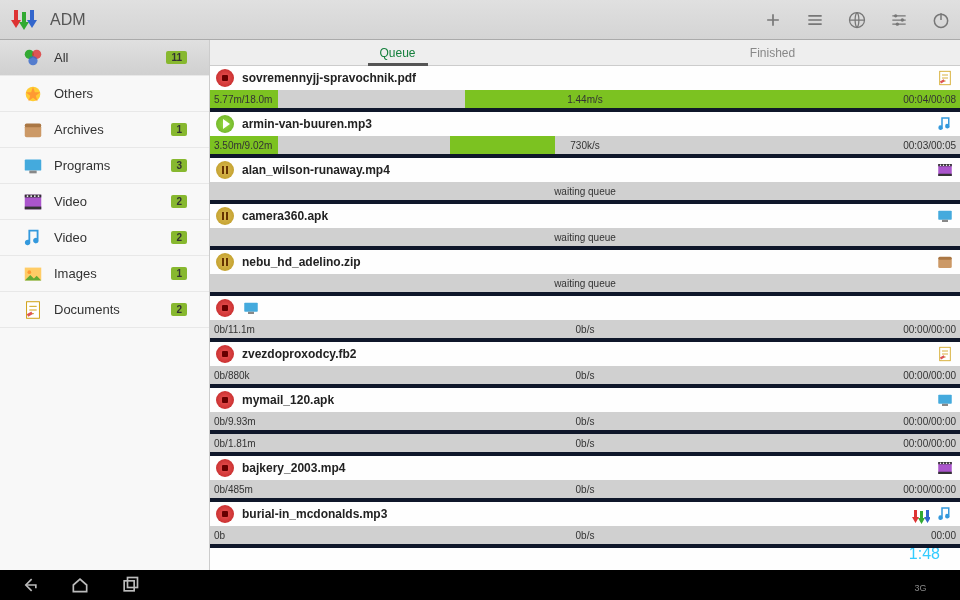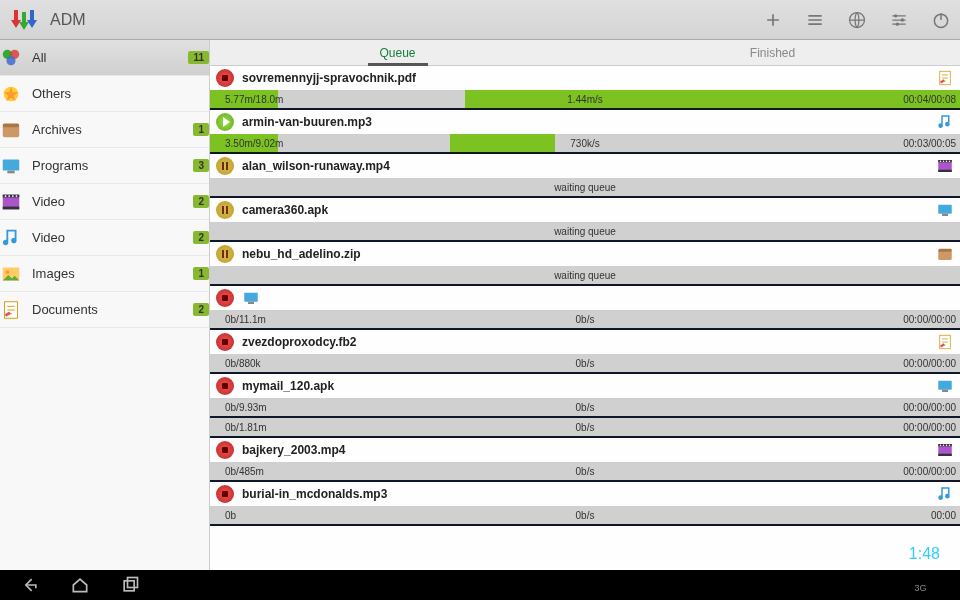--- a/index.html
+++ b/index.html
@@ -8,48 +8,48 @@
 .topbar { height: 40px; background: linear-gradient(#e0e0e0,#d4d4d4); border-bottom: 1px solid #aaa; display: flex; align-items: center; padding: 0 8px; }
 .topbar .logo { display: flex; align-items: center; gap: 2px; }
 .topbar .title { font-size: 16px; color: #555; margin-left: 12px; }
 .topbar .actions { margin-left: auto; display: flex; gap: 20px; }
 .topbar .action-btn { width: 22px; height: 22px; display: flex; align-items: center; justify-content: center; color: #777; cursor: pointer; }
 .topbar .action-btn svg { width: 20px; height: 20px; }
 
 .main { display: flex; height: 530px; }
 
 .sidebar { width: 210px; background: #f8f8f8; border-right: 1px solid #ccc; overflow-y: auto; }
-.sidebar-item { height: 36px; display: flex; align-items: center; padding: 0 0; border-bottom: 1px solid #e8e8e8; cursor: pointer; gap: 10px; }
+.sidebar-item { height: 36px; display: flex; align-items: center; padding: 0 22px; border-bottom: 1px solid #e8e8e8; cursor: pointer; gap: 10px; }
 .sidebar-item.selected { background: linear-gradient(#e0e0e0,#d0d0d0); }
 .sidebar-item .cat-icon { width: 22px; height: 22px; display: flex; align-items: center; justify-content: center; }
 .sidebar-item .label { font-size: 13px; color: #333; flex: 1; }
 .sidebar-item .badge { background: #87b82f; color: #333; font-size: 10px; font-weight: bold; padding: 1px 5px; border-radius: 2px; }
 
 .content { flex: 1; background: #fefefe; display: flex; flex-direction: column; overflow: hidden; }
 .tabs { height: 26px; display: flex; border-bottom: 1px solid #ccc; background: #eee; font-size: 12px; position: relative; }
 .tab { flex: 1; display: flex; align-items: center; justify-content: center; color: #888; cursor: pointer; }
 .tab.active { color: #15803d; }
 .tab.active::after { content:''; position: absolute; bottom: -1px; height: 3px; width: 60px; background: #555; }
 
 .download-list { flex: 1; overflow-y: auto; }
-.dl-row { border-bottom: 2px solid #0f172a; position: relative; }
+.dl-row { border-bottom: 4px solid #0f172a; position: relative; }
 .dl-header { height: 24px; display: flex; align-items: center; padding: 2px 6px; gap: 8px; }
 .state-btn { width: 18px; height: 18px; border-radius: 50%; display: flex; align-items: center; justify-content: center; flex-shrink: 0; }
 .state-btn.stopped { background: radial-gradient(#e55,#b22); }
 .state-btn.playing { background: radial-gradient(#9d4,#6a2); }
 .state-btn.paused { background: radial-gradient(#db5,#b92); }
 .state-btn .sq { width: 6px; height: 6px; background: #600; border-radius: 1px; }
 .state-btn .tri { width: 0; height: 0; border-left: 7px solid #fff; border-top: 5px solid transparent; border-bottom: 5px solid transparent; margin-left: 2px; }
 .state-btn .bars { display: flex; gap: 2px; }
 .state-btn .bars span { width: 2px; height: 8px; background: #630; }
 .dl-name { font-size: 12px; font-weight: bold; color: #222; flex: 1; }
 .type-icon { width: 18px; height: 18px; flex-shrink: 0; }
 
 .dl-info { height: 18px; display: flex; align-items: center; font-size: 10px; color: #333; background: #d0d0d0; position: relative; }
-.dl-info .size { position: absolute; left: 15px; z-index: 2; }
+.dl-info .size { position: absolute; left: 4px; z-index: 2; }
 .dl-info .speed { position: absolute; left: 50%; transform: translateX(-50%); z-index: 2; }
 .dl-info .time { position: absolute; right: 4px; z-index: 2; }
 .segments { position: absolute; inset: 0; display: flex; }
 .seg { background: #7cc221; height: 100%; }
 .seg-gap { background: transparent; height: 100%; }
 
 .navbar { height: 30px; background: #000; display: flex; align-items: center; padding: 0 20px; color: #aaa; gap: 30px; }
 .navbar .navbtn svg { width: 20px; height: 20px; }
 .navbar .navbtn { cursor: pointer; }
 .navbar .spacer { flex: 1; }

